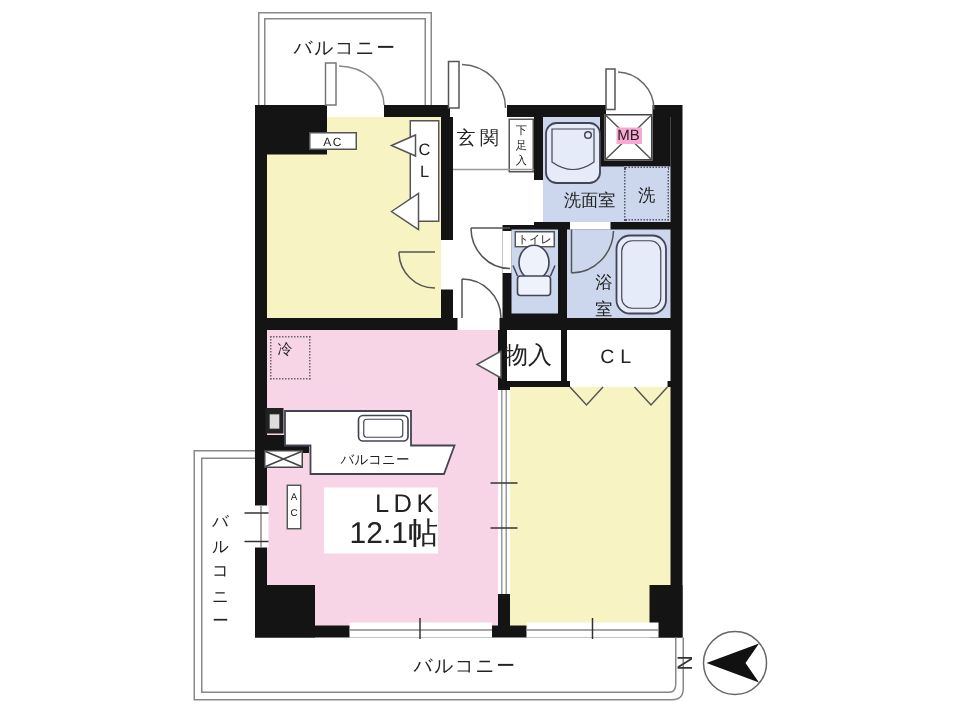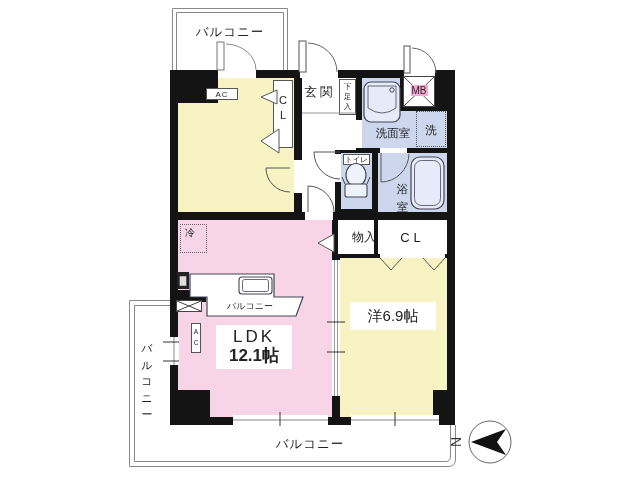--- a/index.html
+++ b/index.html
@@ -1,21 +1,21 @@
 <!DOCTYPE html>
 <html><head>
 <meta charset="utf-8">
 <style>
   html,body{margin:0;padding:0;background:#fff;}
   #plan{position:relative;width:640px;height:480px;background:#ffffff;overflow:hidden;
         font-family:"Liberation Sans","DejaVu Sans",sans-serif;color:#222;}
   .abs{position:absolute;}
   .lbl{position:absolute;display:flex;align-items:center;justify-content:center;
        color:#222;white-space:nowrap;}
-  .lblcol{position:absolute;display:flex;flex-direction:column;align-items:center;justify-content:center;color:#222;}
+  .lblcol{position:absolute;display:flex;flex-direction:column;align-items:flex-end;justify-content:center;color:#222;}
   .vlbl{position:absolute;text-align:center;word-break:break-all;white-space:normal;color:#222;}
   .box{position:absolute;background:#fff;border:1px solid #555;box-sizing:border-box;}
   svg{position:absolute;left:0;top:0;pointer-events:none;}
 </style>
 </head>
 <body>
 
 <div id="plan">
 
   <div class="abs" style="left:170px;top:70px;width:285px;height:355px;background:#141414;"></div>
@@ -129,37 +129,36 @@
 
     <circle cx="490" cy="442" r="21" fill="#fff" stroke="#666" stroke-width="1"></circle>
     <polygon points="471,442 506,429 497,442 506,455" fill="#111"></polygon>
     <text x="456" y="447" font-size="14" fill="#333" text-anchor="middle" transform="rotate(-90 456 442)">N</text>
   </svg>
 
   <div class="lbl" style="left:178px;top:22px;width:104px;height:20px;font-size:12.5px;letter-spacing:1px;">バルコニー</div>
   <div class="vlbl" style="left:136px;top:340px;width:22px;font-size:11px;line-height:1.5;">バルコニー</div>
   <div class="lbl" style="left:252px;top:434px;width:116px;height:20px;font-size:12.5px;letter-spacing:1px;">バルコニー</div>
 
-  <div class="lbl" style="left:350px;top:302px;width:86px;height:28px;font-size:15px;background:#fff;">洋6.9帖</div>
 
   <div class="lblcol" style="left:216px;top:325px;width:76px;height:44px;background:#fff;">
     <span style="font-size:17px;letter-spacing:3px;line-height:1.1;">LDK</span>
-    <span style="font-size:17px;line-height:1.1;font-weight:bold;">12.1帖</span>
+    <span style="font-size:20px;line-height:1.1;">12.1帖</span>
   </div>
 
   <div class="lbl" style="left:300px;top:84px;width:40px;height:16px;font-size:12.5px;letter-spacing:3px;">玄関</div>
   <div class="vlbl" style="left:343px;top:82px;width:9px;font-size:7.5px;line-height:1.35;">下足入</div>
   <div class="lbl" style="left:403px;top:82px;width:32px;height:16px;font-size:10px;">
     <span style="background:#f9a8d4;padding:0 1px;">MB</span>
   </div>
   <div class="lbl" style="left:364px;top:125px;width:58px;height:16px;font-size:11.5px;">洗面室</div>
   <div class="lbl" style="left:416px;top:118px;width:30px;height:24px;font-size:11.5px;">洗</div>
   <div class="lbl" style="left:343px;top:154px;width:27px;height:11px;font-size:7.5px;">トイレ</div>
   <div class="vlbl" style="left:395px;top:180px;width:15px;font-size:11.5px;line-height:1.6;">浴室</div>
   <div class="vlbl" style="left:276px;top:93px;width:14px;font-size:11px;line-height:1.4;">CL</div>
   <div class="lbl" style="left:378px;top:222px;width:69px;height:30px;font-size:13px;letter-spacing:4px;">CL</div>
-  <div class="lbl" style="left:346px;top:220px;width:36px;height:34px;font-size:12px;">物入</div>
+  <div class="lbl" style="left:334px;top:220px;width:36px;height:34px;font-size:16px;">物入</div>
   <div class="lbl" style="left:182px;top:226px;width:16px;height:14px;font-size:10px;">冷</div>
   <div class="lbl" style="left:206px;top:88px;width:32px;height:12px;font-size:8px;letter-spacing:1px;">AC</div>
   <div class="vlbl" style="left:192px;top:326px;width:8px;font-size:6.5px;line-height:1.7;">AC</div>
   <div class="lbl" style="left:218px;top:300px;width:64px;height:13px;font-size:9px;">バルコニー</div>
 
 </div>
 
 </body></html>

